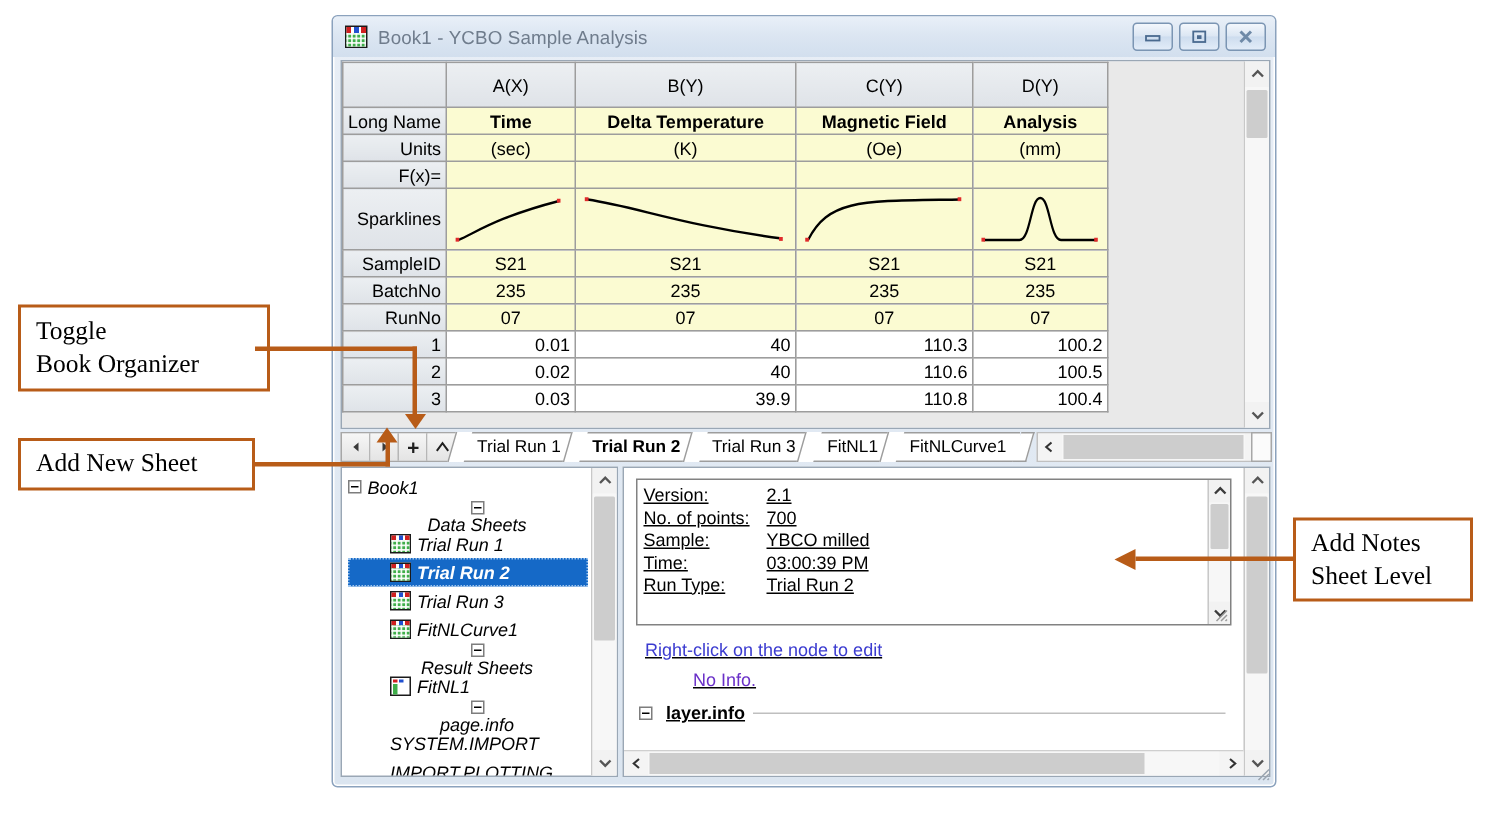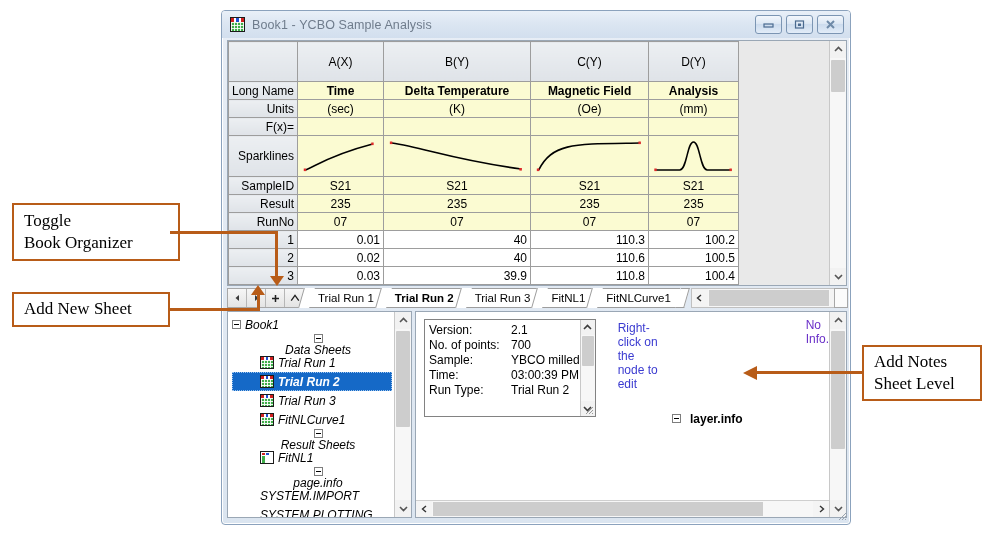--- a/index.html
+++ b/index.html
@@ -64,21 +64,21 @@
     box-sizing:border-box;
   }
   col.chead{width:68px;}
   col.cA{width:86px;}
   col.cB{width:147px;}
   col.cC{width:118px;}
   col.cD{width:90px;}
 
   tr.colhdr td{
     background:linear-gradient(180deg,#eceff2 0%,#dfe3e8 100%);
-    text-align:center;font-size:12px;color:#000;height:40px;
+    text-align:center;font-size:12px;color:#000;height:30px;
     border:1px solid #9d9d9d;
   }
   td.rowlabel{
     background:linear-gradient(180deg,#eceff2 0%,#dfe3e8 100%);
     text-align:right;padding-right:4px;color:#000;font-size:12px;
   }
   td.meta{background:#fbfbd2;text-align:center;}
   td.metaname{background:#fbfbd2;text-align:center;font-weight:bold;}
   td.spark{background:#fbfbd2;height:42px;padding:0;vertical-align:middle;}
   td.spark svg{display:block;width:100%;height:40px;}
@@ -183,21 +183,21 @@
   .tnode.sel{background:#1569c7;color:#fff;font-weight:bold;
     outline:1px dotted #9fc6ee;outline-offset:-1px;margin-right:2px;}
   .ind1{padding-left:14px;flex-direction:column;}
   .ind2{padding-left:28px;}
 
   #notes{
     position:absolute;left:193px;top:300px;width:432px;height:207px;
     background:#ffffff;border:1px solid #9aa7b5;box-sizing:border-box;
     display:flex;
   }
-  #notesinner{flex:1;min-width:0;position:relative;display:flex;flex-direction:row;}
+  #notesinner{flex:1;min-width:0;position:relative;display:flex;flex-direction:column;text-decoration:underline;}
   #infobox{
     margin:7px 8px 0 8px;height:98px;border:1px solid #828282;
     background:#ffffff;display:flex;position:relative;box-sizing:border-box;
   }
   #infotext{
     flex:1;min-width:0;padding:2px 0 0 4px;font-size:12px;color:#000;overflow:hidden;
   }
   .inforow{display:flex;height:15px;align-items:center;white-space:nowrap;}
   .ikey{width:82px;flex:none;}
   .ival{}
@@ -333,21 +333,21 @@
           </tr>
 
           <tr>
             <td class="rowlabel">SampleID</td>
             <td class="meta">S21</td>
             <td class="meta">S21</td>
             <td class="meta">S21</td>
             <td class="meta">S21</td>
           </tr>
           <tr>
-            <td class="rowlabel">Result</td>
+            <td class="rowlabel">BatchNo</td>
             <td class="meta">235</td>
             <td class="meta">235</td>
             <td class="meta">235</td>
             <td class="meta">235</td>
           </tr>
           <tr>
             <td class="rowlabel">RunNo</td>
             <td class="meta">07</td>
             <td class="meta">07</td>
             <td class="meta">07</td>
@@ -517,21 +517,21 @@
             <i></i>
           </span>
         <span class="tlabel">page.info</span>
       </div>
 
       <div class="tnode ind2">
         <span class="tlabel">SYSTEM.IMPORT</span>
       </div>
 
       <div class="tnode ind2">
-        <span class="tlabel">SYSTEM.PLOTTING</span>
+        <span class="tlabel">IMPORT.PLOTTING</span>
       </div>
     </div>
 
     <div class="vsb">
       <div class="sbbtn">
         <svg width="9" height="7" viewBox="0 0 9 7">
             <path d="M1 5 L4.5 1.5 L8 5" stroke="#555" stroke-width="1.6" fill="none"></path>
           </svg>
       </div>
       <div class="sbtrack">
@@ -586,29 +586,29 @@
               </svg>
           </div>
         </div>
         <svg class="grip" viewBox="0 0 9 9">
           <path d="M8 1 L1 8 M8 4 L4 8 M8 7 L7 8" stroke="#9a9a9a" stroke-width="1" fill="none"></path>
         </svg>
       </div>
 
       <div id="hintline">Right-click on the node to edit</div>
 
+      <div id="noinfo">No Info.</div>
+
       <div id="layerinfo">
         <span class="tog">
             <i></i>
           </span>
         <span class="lbl">layer.info</span>
         <span class="rule"></span>
       </div>
-
-      <div id="noinfo">No Info.</div>
 
       <div id="nhsb">
         <div class="hsbbtn">
           <svg width="7" height="8" viewBox="0 0 7 8">
               <path d="M5 1 L1.5 4 L5 7" stroke="#333" stroke-width="1.4" fill="none"></path>
             </svg>
         </div>
         <div class="hsbtrack">
           <div class="hsbthumb" style="left:1px;width:330px;"></div>
         </div>

